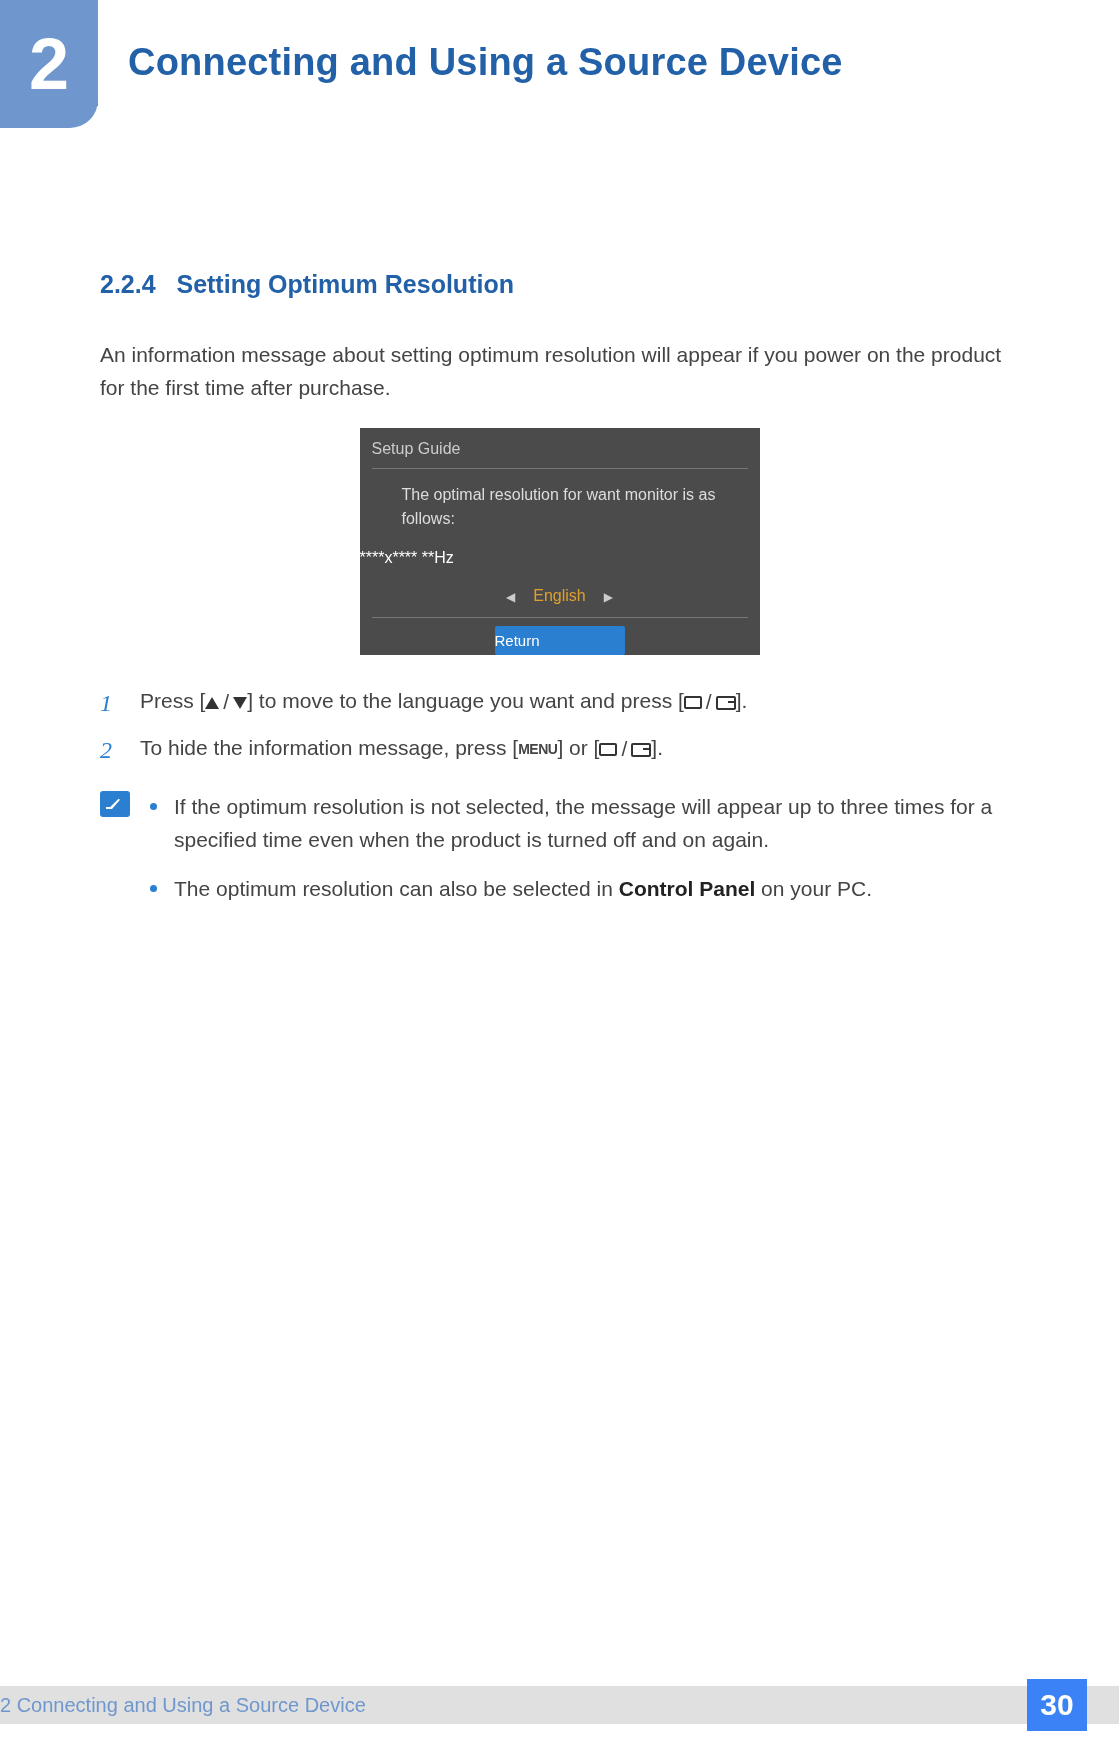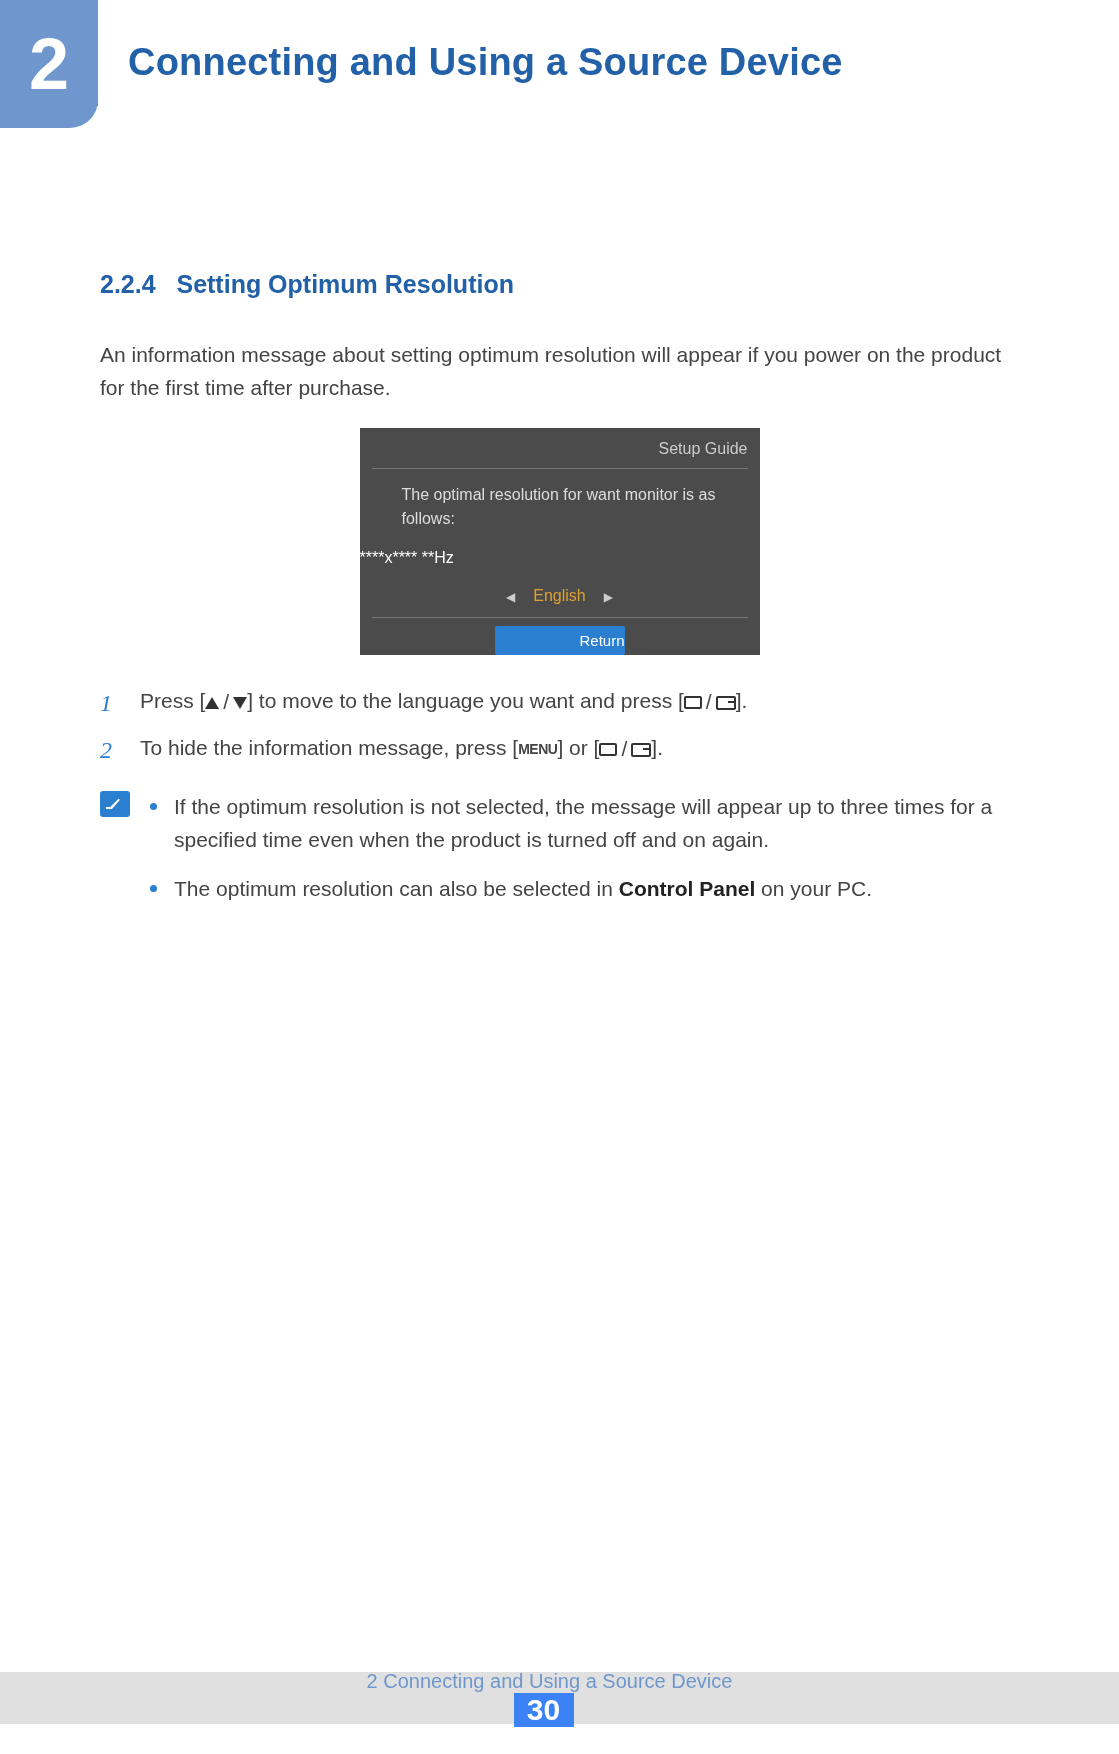--- a/index.html
+++ b/index.html
@@ -63,21 +63,21 @@
     margin-bottom: 24px;
   }
   .osd-box {
     width: 400px;
     background: #4b4b4b;
     margin: 10px auto 30px auto;
     color: #ddd;
     font-size: 16px;
   }
   .osd-title {
-    text-align: right;
+    text-align: left;
     padding: 12px 0 10px 0;
     color: #ccc;
     border-bottom: 1px solid #777;
     margin: 0 12px;
   }
   .osd-body {
     padding: 14px 42px 10px 42px;
     line-height: 1.5;
   }
   .osd-res {
@@ -90,21 +90,21 @@
     text-align: center;
     padding: 10px 0 12px 0;
     color: #e0a030;
     border-bottom: 1px solid #777;
     margin: 0 12px;
   }
   .osd-lang .arrow { color: #ccc; font-size: 12px; padding: 0 18px; }
   .osd-return {
     background: #2a7fd0;
     color: #fff;
-    text-align: right;
+    text-align: left;
     padding: 6px 0;
     width: 130px;
     margin: 8px auto 10px auto;
     border-radius: 2px;
     font-size: 15px;
   }
   .step-list { margin-top: 6px; }
   .step {
     display: flex;
     font-size: 21px;
@@ -200,26 +200,25 @@
     content: '';
     position: absolute;
     left: 4px; top: 12px;
     width: 7px; height: 7px;
     background: #2a7fd0;
     border-radius: 50%;
   }
   .footer-bar {
     position: absolute;
     bottom: 30px; left: 0; right: 0;
-    height: 52px;
+    height: 38px;
     background: #e0e0e0;
     display: flex;
     align-items: center;
-    justify-content: center;
-    flex-direction: column;
+    justify-content: space-between;
   }
   .footer-text {
     color: #6f97cd;
     font-size: 20px;
     padding-right: 20px;
   }
   .page-num-box {
     width: 60px; height: 52px;
     background: #3b82f6;
     color: #fff;

